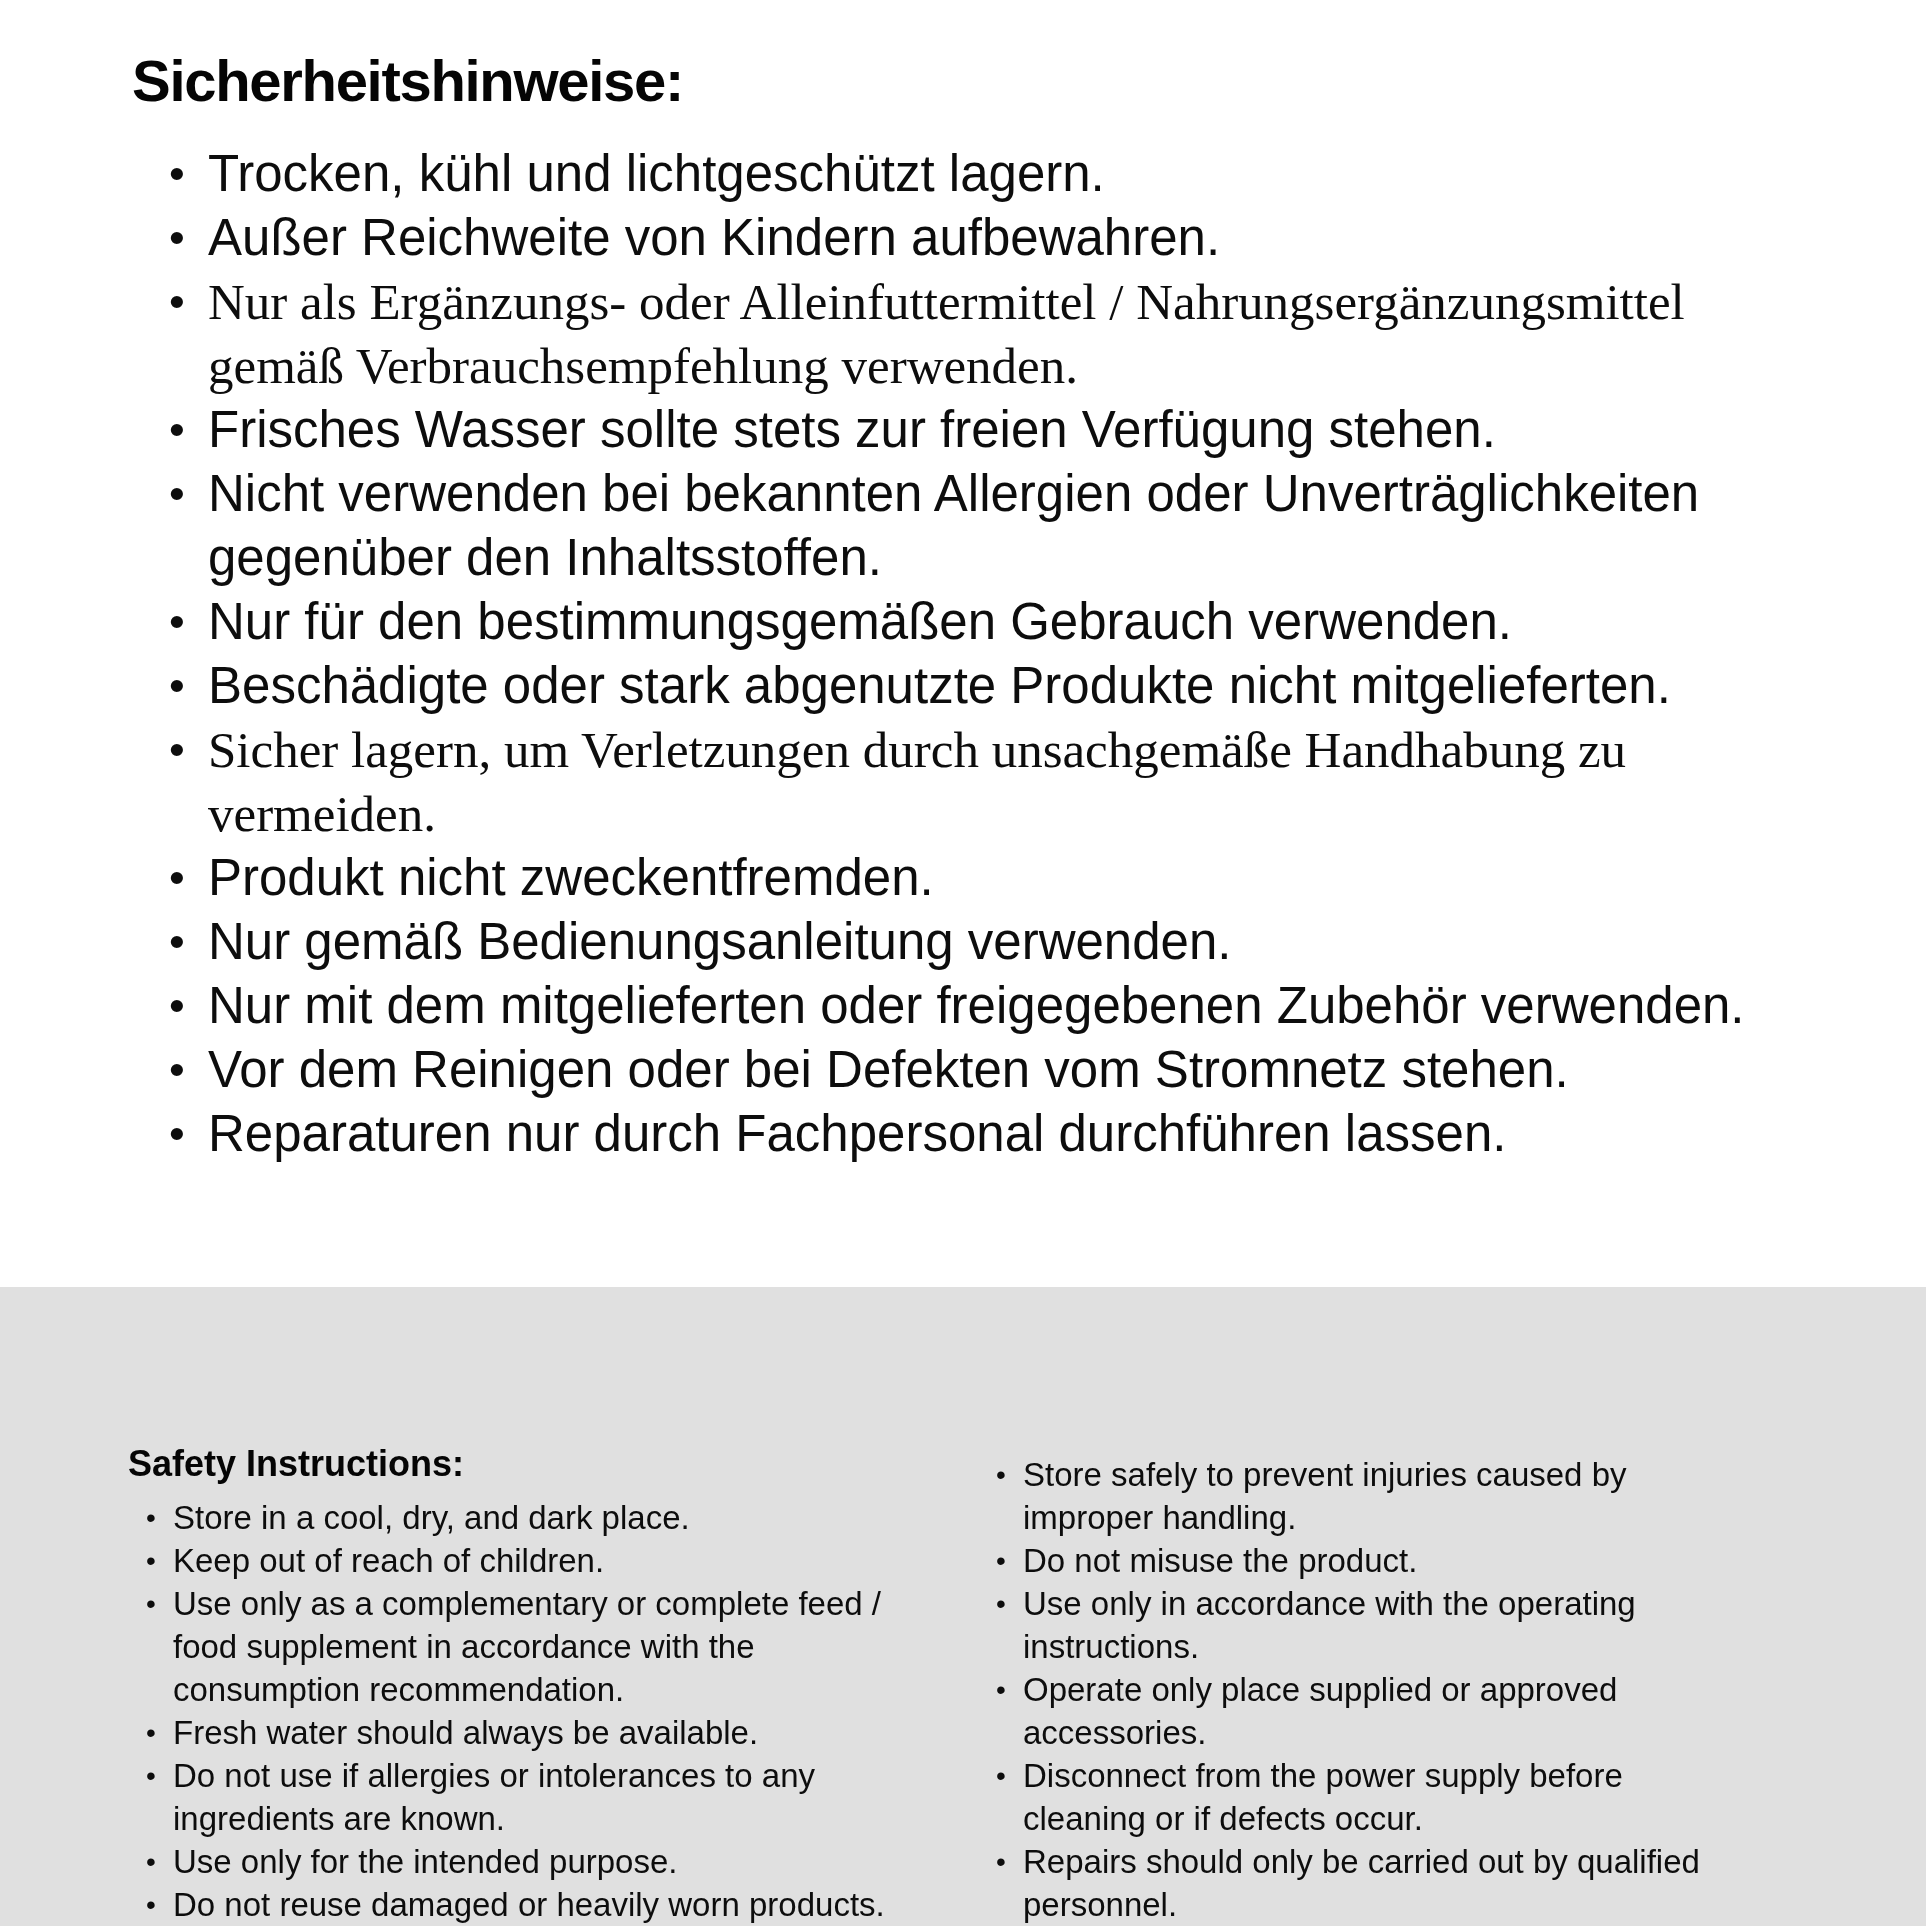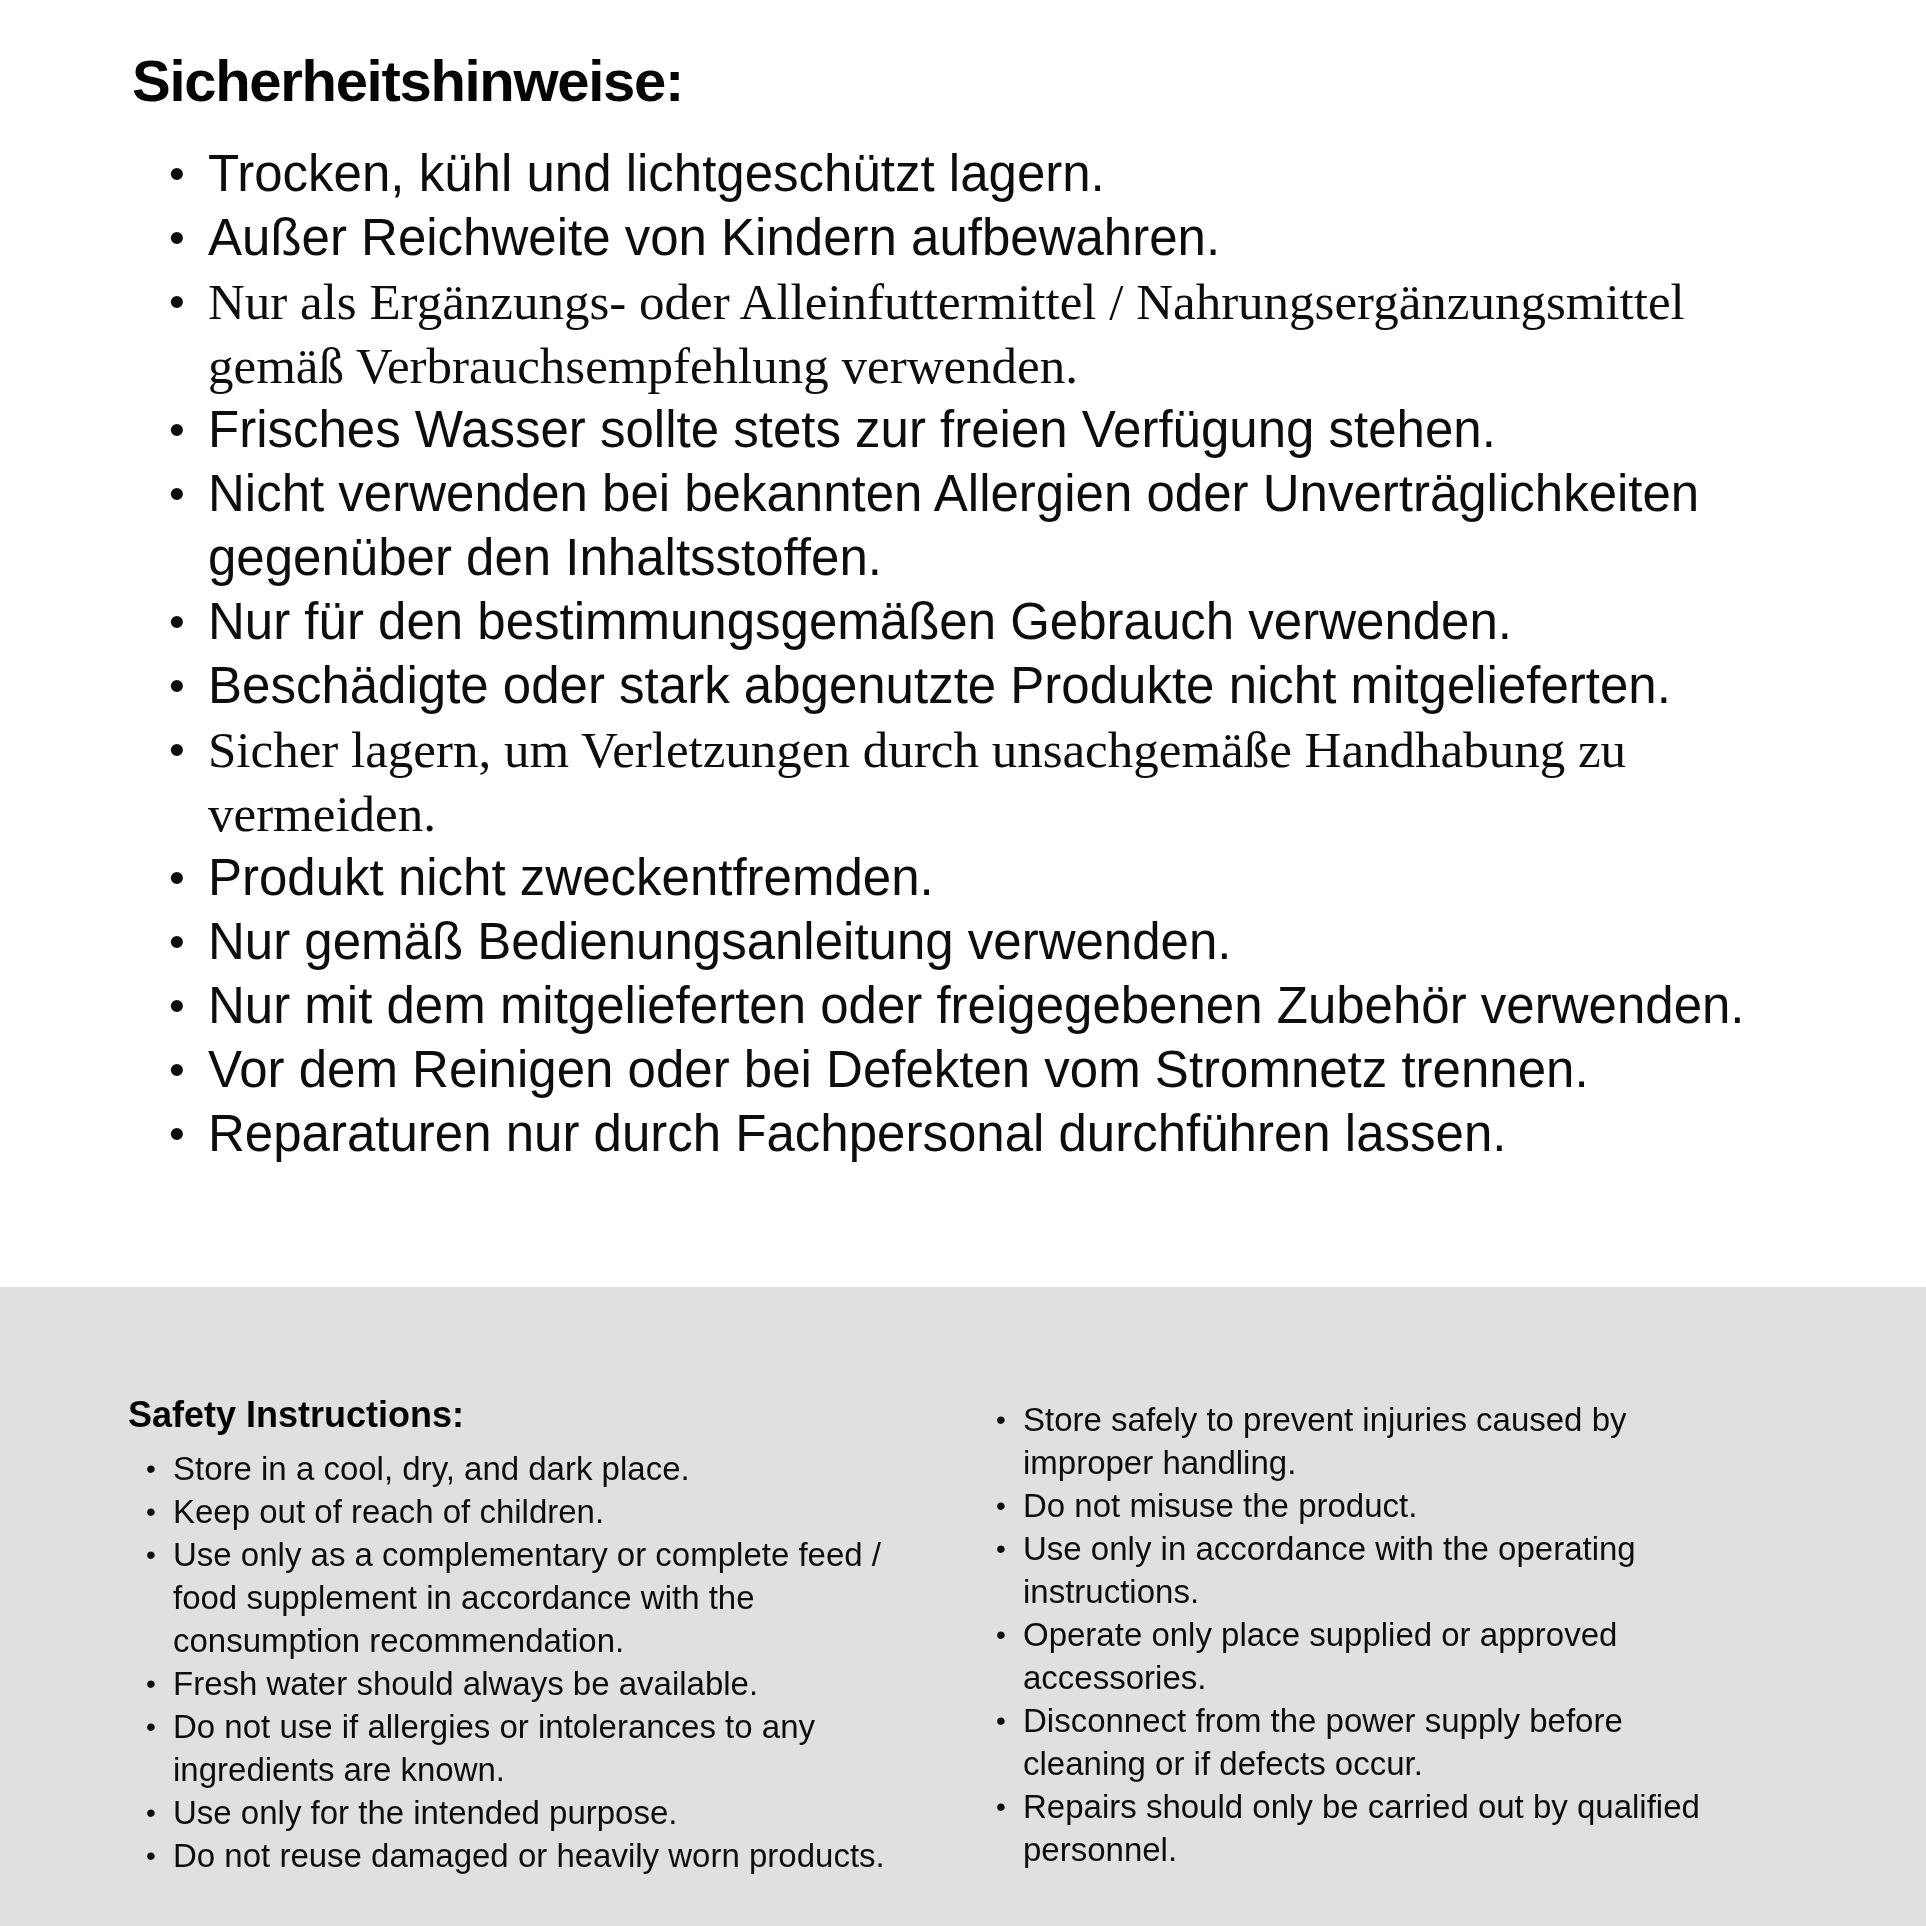--- a/index.html
+++ b/index.html
@@ -61,21 +61,21 @@
   .w-de3  { max-width: 1637px; font-family: Liberation Serif, serif; }
   .w-de8  { max-width: 1541px; font-family: Liberation Serif, serif; }
 
   
   .en-section {
     box-sizing: border-box;
     height: 639px;
     background: #e0e0e0;
     padding: 56px 0 0 128px;
     display: flex;
-    align-items: center;
+    align-items: flex-end;
   }
   .en-col-left {
     width: 854px;
     flex: 0 0 854px;
   }
   .en-col-right {
     margin-left: 14px;
     flex: 1 1 auto;
   }
   .en-heading {
@@ -150,21 +150,21 @@
       <li>
         <span class="marker">•</span>
         <span class="txt">Nur gemäß Bedienungsanleitung verwenden.</span>
       </li>
       <li>
         <span class="marker">•</span>
         <span class="txt">Nur mit dem mitgelieferten oder freigegebenen Zubehör verwenden.</span>
       </li>
       <li>
         <span class="marker">•</span>
-        <span class="txt">Vor dem Reinigen oder bei Defekten vom Stromnetz trennen.</span>
+        <span class="txt">Vor dem Reinigen oder bei Defekten vom Stromnetz stehen.</span>
       </li>
       <li>
         <span class="marker">•</span>
         <span class="txt">Reparaturen nur durch Fachpersonal durchführen lassen.</span>
       </li>
     </ul>
   </section>
 
   <section class="en-section">
 

